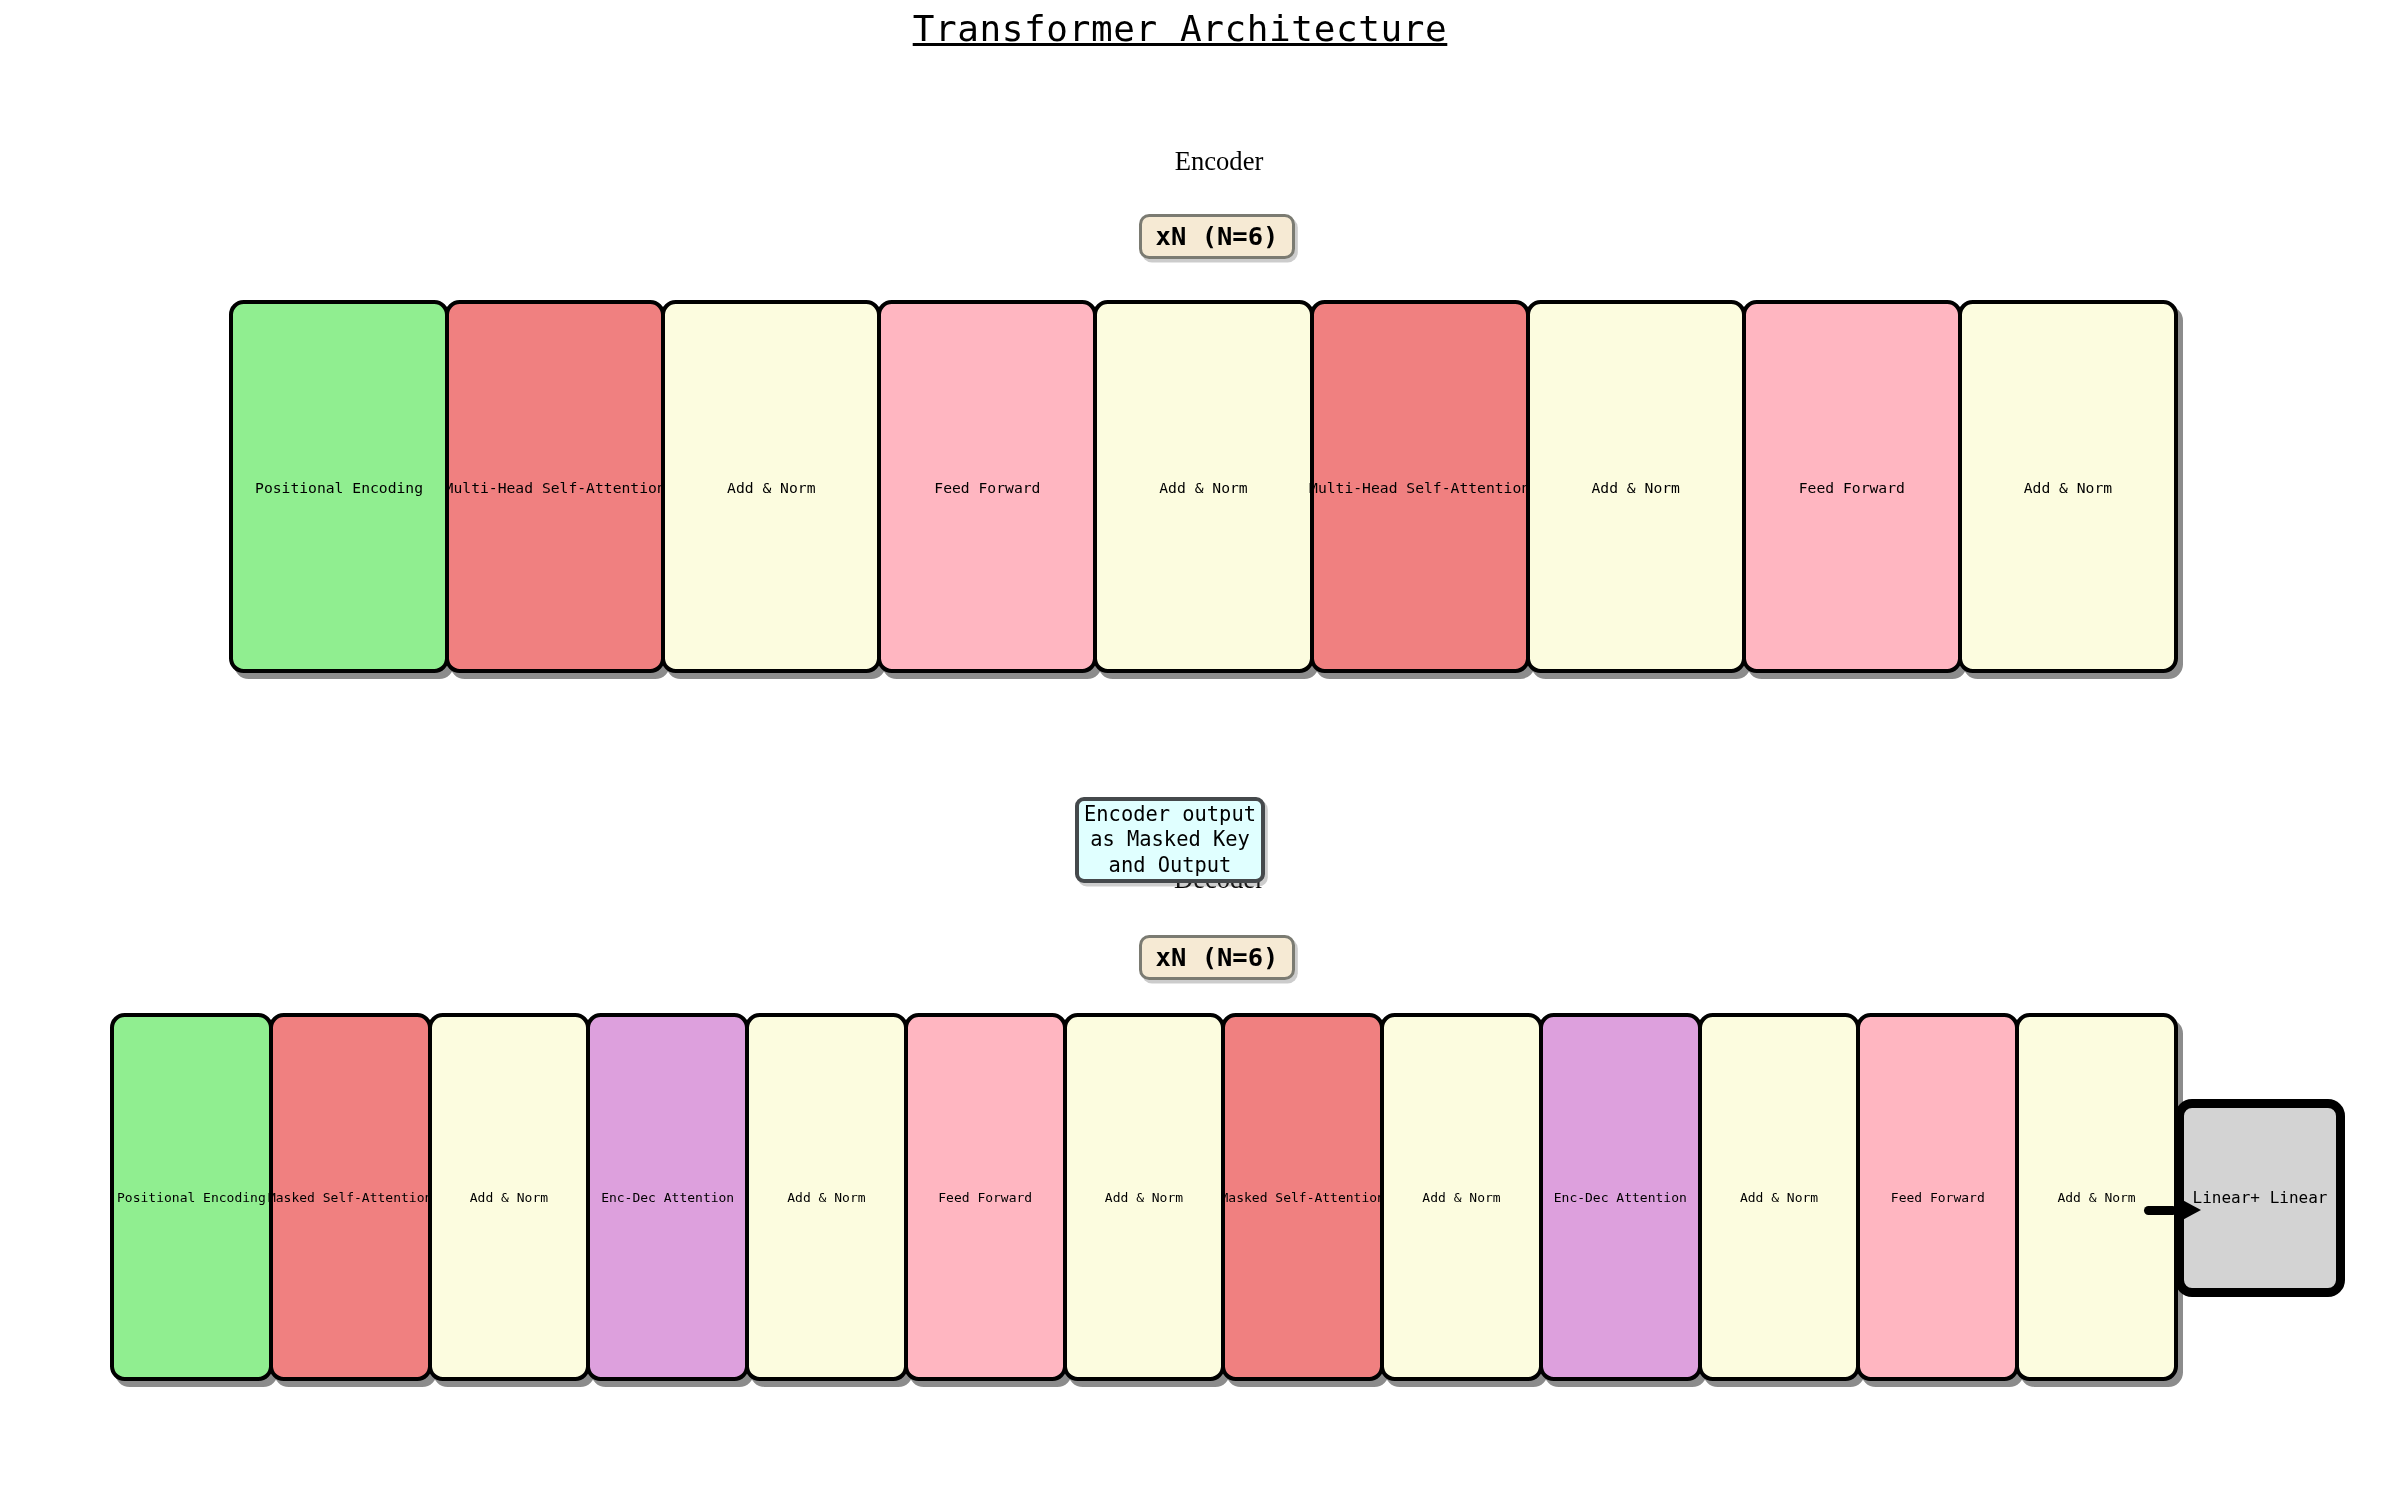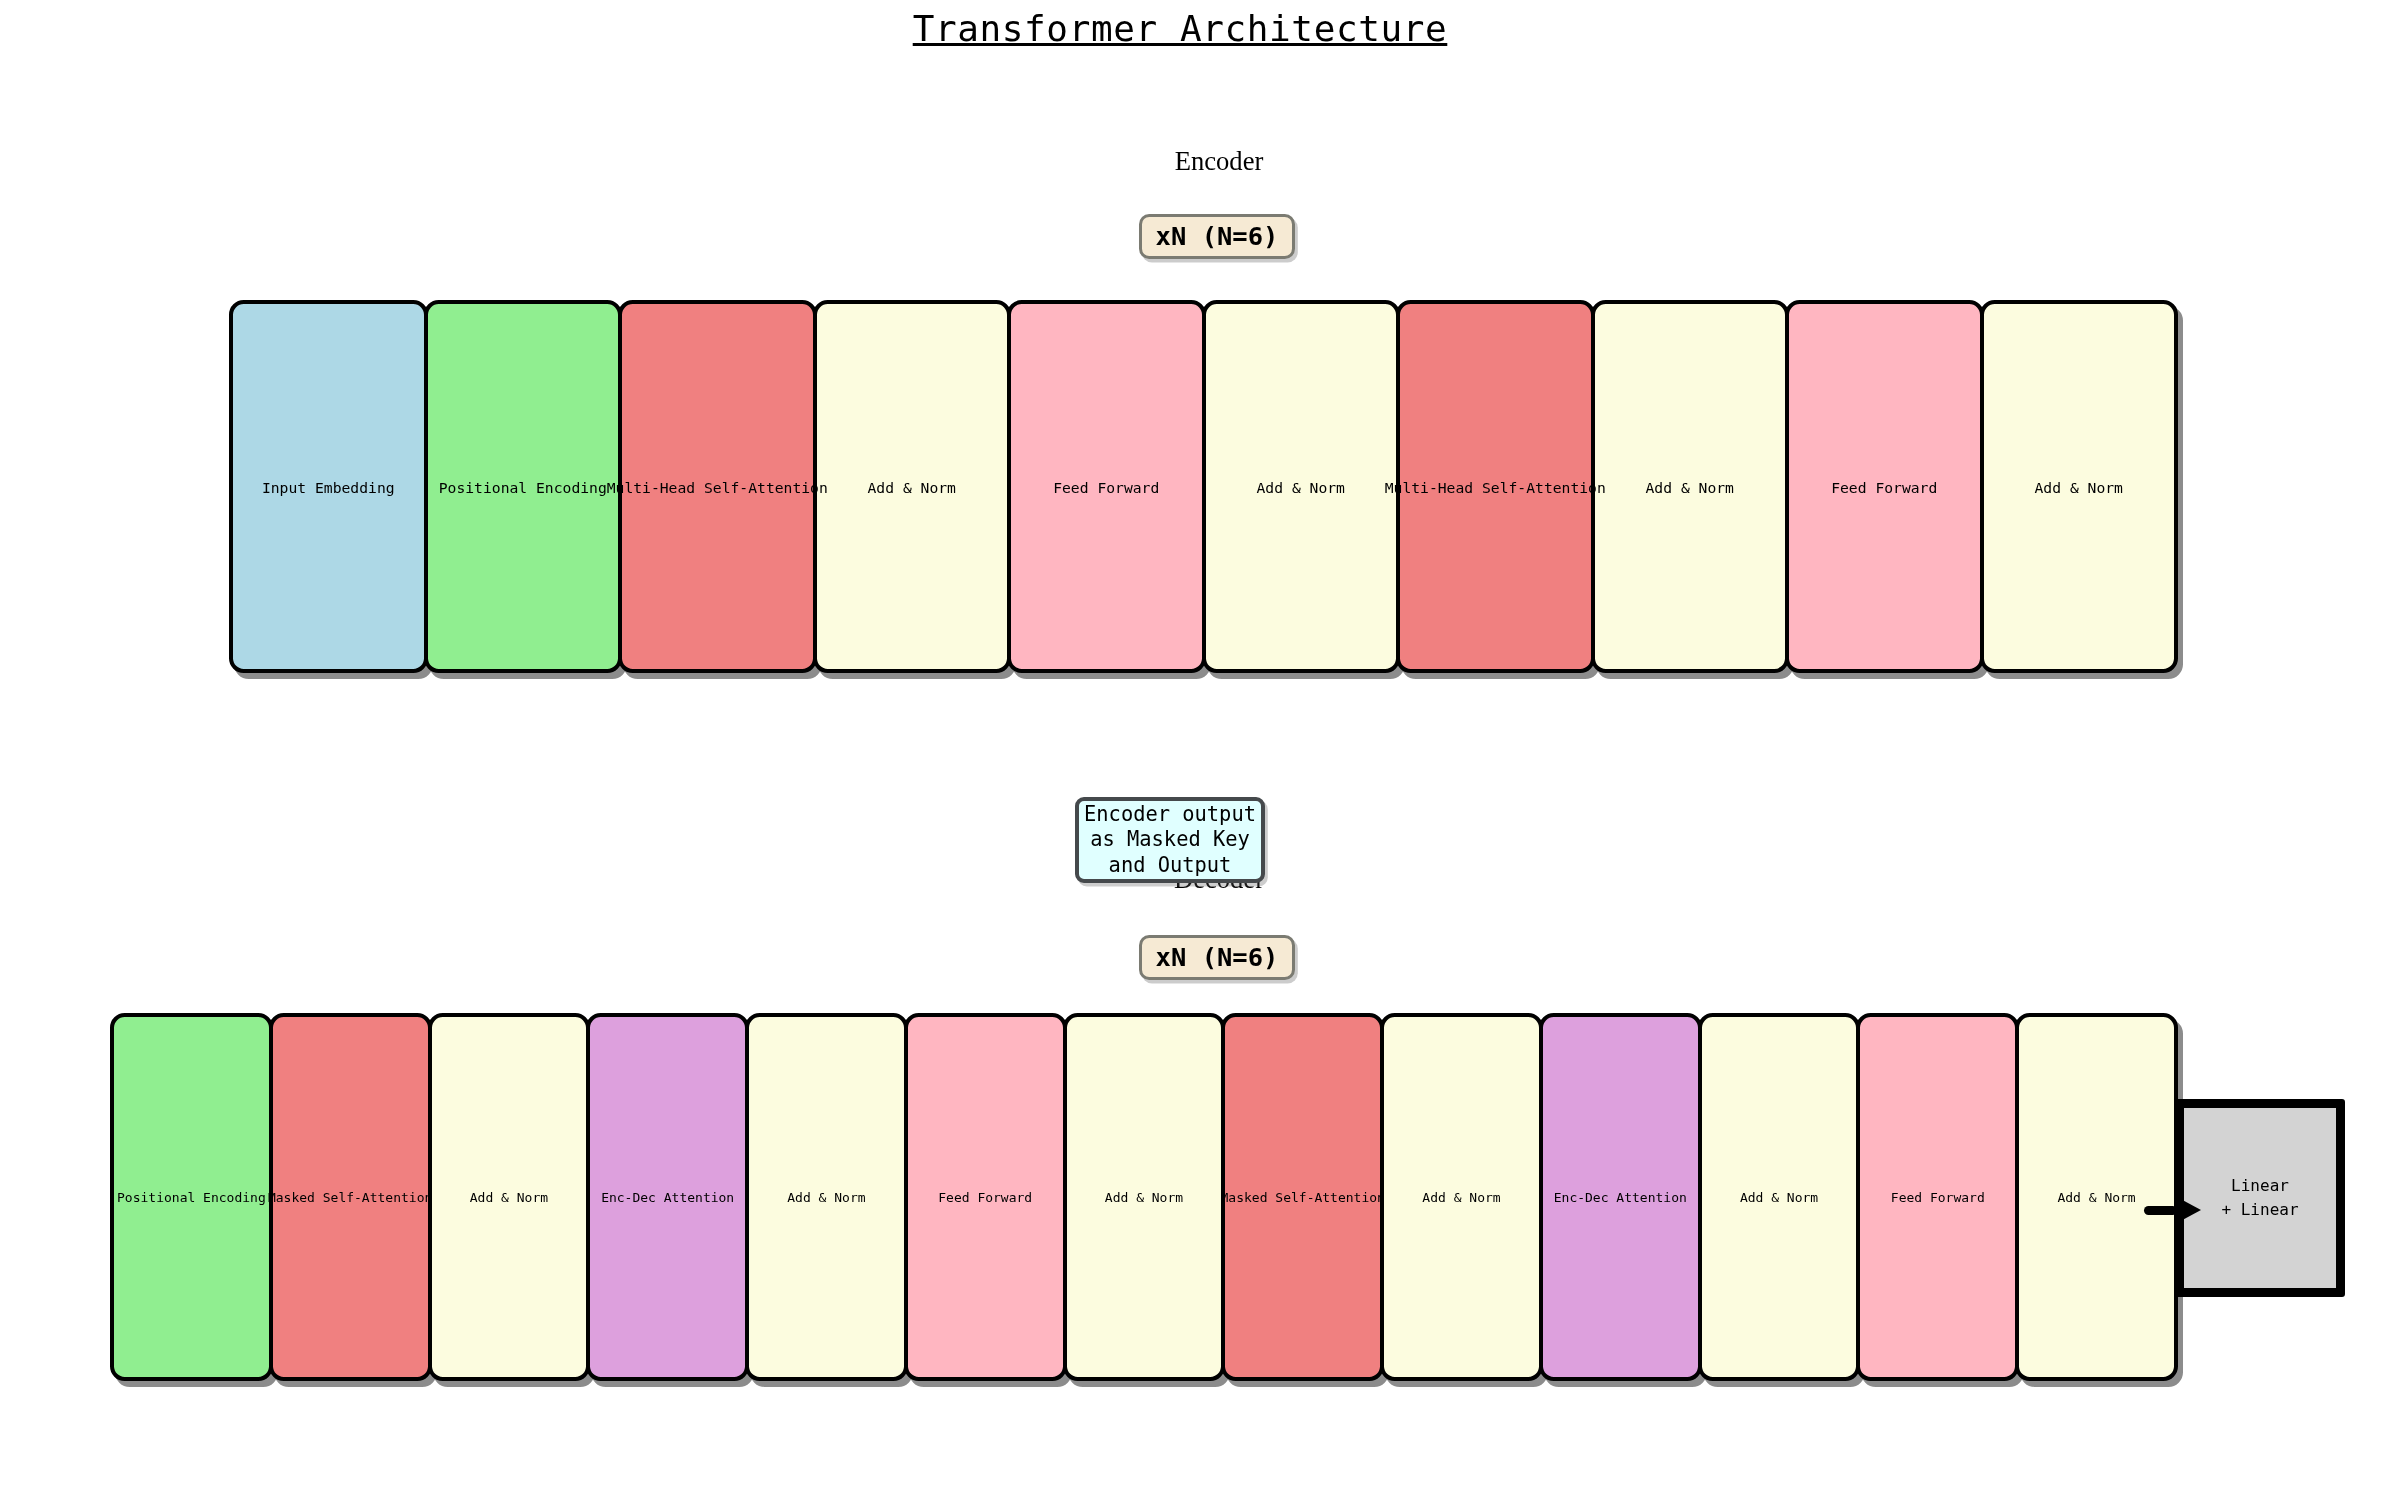--- a/index.html
+++ b/index.html
@@ -107,45 +107,42 @@
     border-top: 14.7px solid transparent;
     border-bottom: 14.7px solid transparent;
     border-left: 26px solid #000;
   }
 
   .out-box {
     position: absolute;
     left: 2175px; top: 1099px;
     width: 170px; height: 198px;
     border: 9.6px solid #000;
-    border-radius: 3px;
+    border-radius: 17px;
     z-index: 6;
     display: flex;
-    flex-direction: column;
+    flex-direction: row;
     justify-content: center;
     align-items: center;
     text-align: center;
     font-size: 16px;
     line-height: 24px;
     white-space: nowrap;
   }
 </style>
 </head>
 <body>
 
 <div class="title">Transformer Architecture</div>
 
 <div class="section-heading enc-heading">Encoder</div>
 
 <div class="repeat-badge enc-badge" style="background: rgb(246, 234, 212);">xN (N=6)</div>
 
 <div class="stack-row enc-row">
-  <div class="blk" style="background: rgb(173, 216, 230);">
-    <span class="blk-label">Input Embedding</span>
-  </div>
   <div class="blk" style="background: rgb(144, 238, 144);">
     <span class="blk-label">Positional Encoding</span>
   </div>
   <div class="blk" style="background: rgb(240, 128, 128);">
     <span class="blk-label">Multi-Head Self-Attention</span>
   </div>
   <div class="blk" style="background: rgb(252, 252, 223);">
     <span class="blk-label">Add &amp; Norm</span>
   </div>
   <div class="blk" style="background: rgb(255, 182, 193);">

